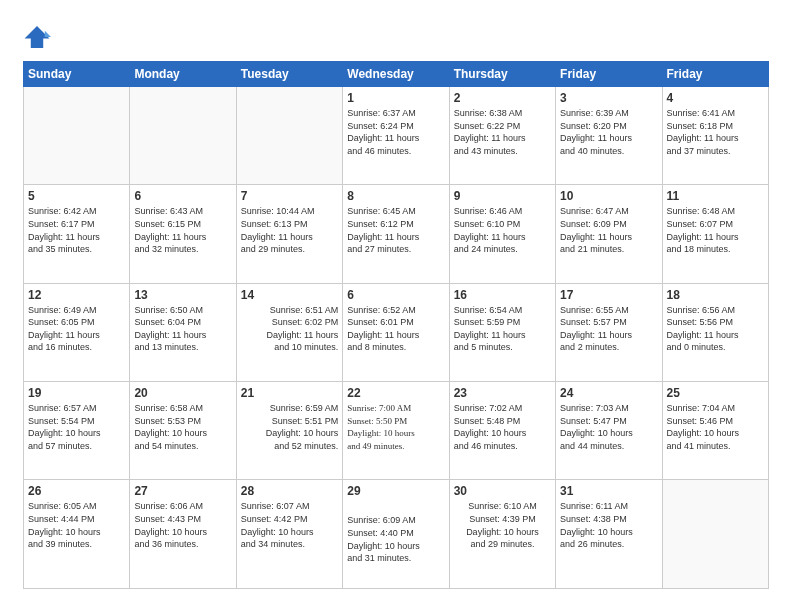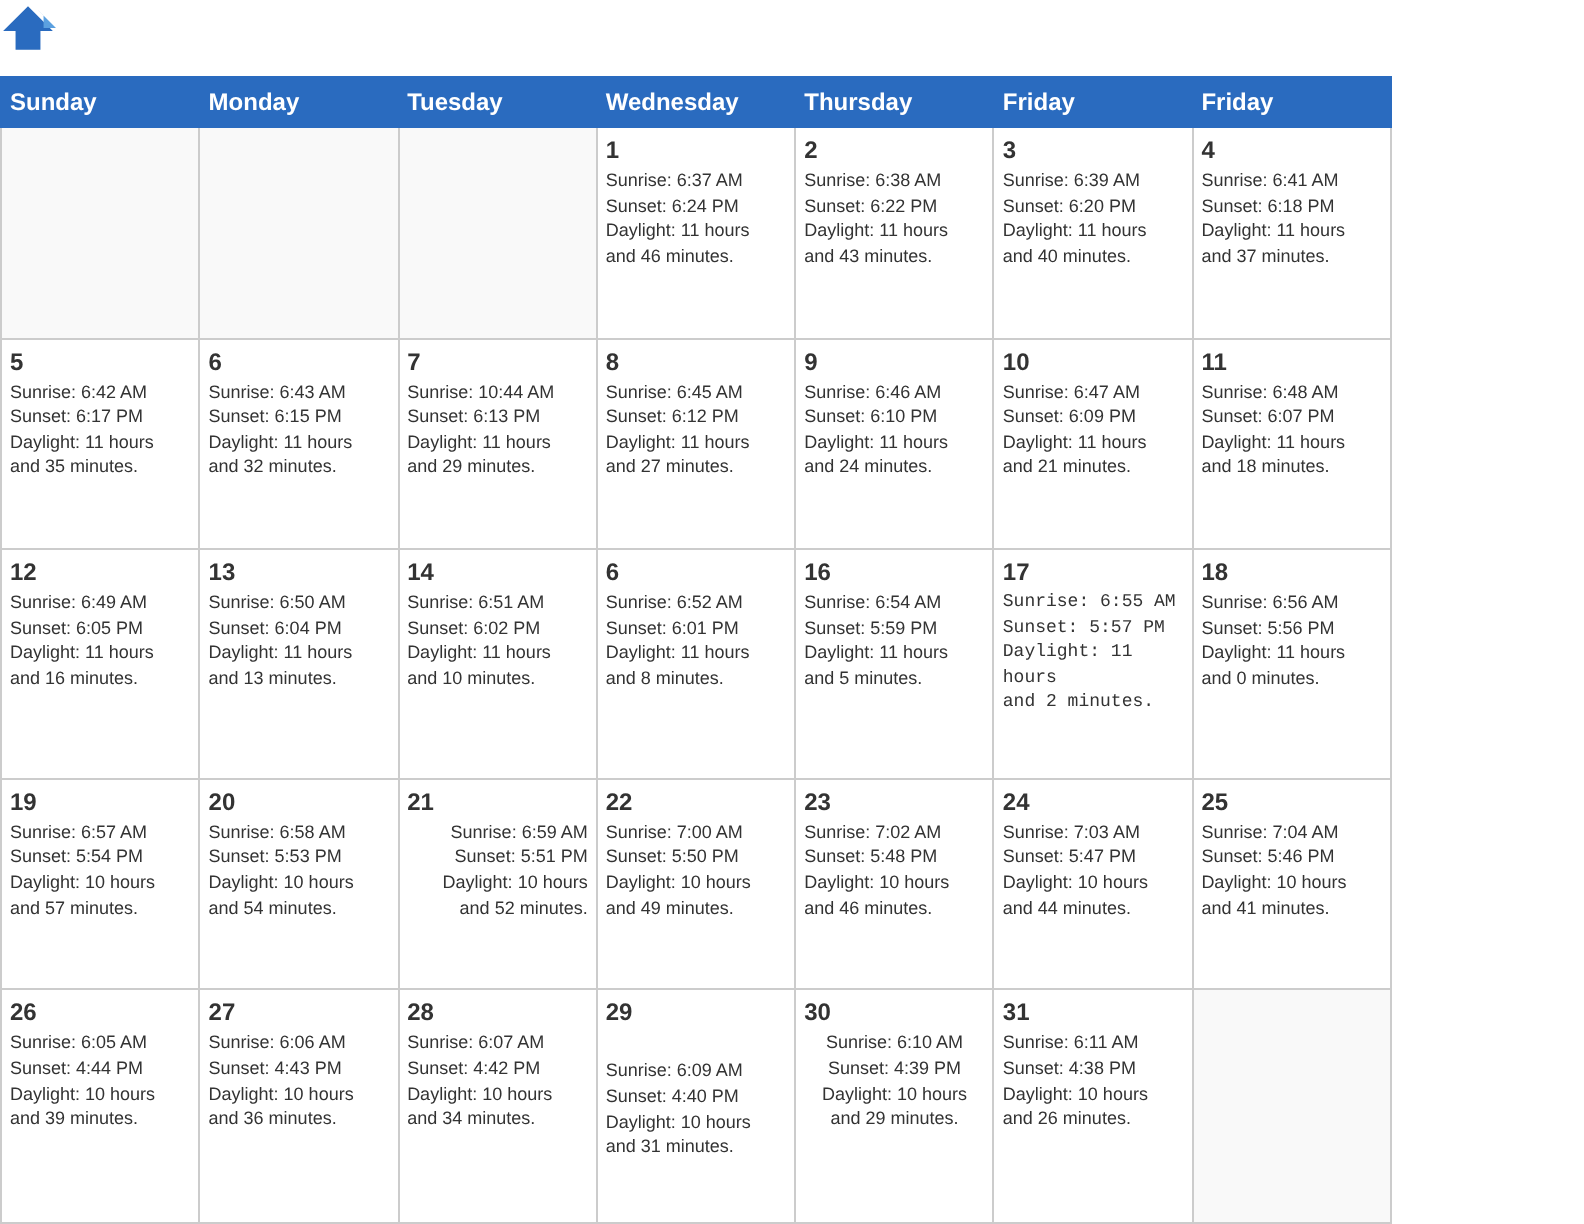--- a/index.html
+++ b/index.html
@@ -4,23 +4,23 @@
   <style>
     * { margin: 0; padding: 0; box-sizing: border-box; }
     body {
       width: 792px;
       height: 612px;
       font-family: Arial, sans-serif;
       background: #fff;
       overflow: hidden;
     }
     .page {
-      width: 696px;
+      width: 792px;
       height: 612px;
-      padding: 0;
+      padding: 23px;
       display: flex;
       flex-direction: column;
     }
     .header {
       display: flex;
       justify-content: space-between;
       align-items: flex-start;
       margin-bottom: 10px;
     }
     .logo {
@@ -226,42 +226,42 @@
           </td>
           <td>
             <span class="day-num">13</span>
             <div class="day-info" style="white-space: pre-line;">Sunrise: 6:50 AM
 Sunset: 6:04 PM
 Daylight: 11 hours
 and 13 minutes.</div>
           </td>
           <td>
             <span class="day-num">14</span>
-            <div class="day-info" style="white-space: pre-line;">Sunrise: 6:51 AM
+            <div class="day-info" style="white-space: pre-line; text-align: right;">Sunrise: 6:51 AM
 Sunset: 6:02 PM
 Daylight: 11 hours
 and 10 minutes.</div>
           </td>
           <td>
             <span class="day-num">6</span>
             <div class="day-info" style="white-space: pre-line;">Sunrise: 6:52 AM
 Sunset: 6:01 PM
 Daylight: 11 hours
 and 8 minutes.</div>
           </td>
           <td>
             <span class="day-num">16</span>
             <div class="day-info" style="white-space: pre-line;">Sunrise: 6:54 AM
 Sunset: 5:59 PM
 Daylight: 11 hours
 and 5 minutes.</div>
           </td>
           <td>
             <span class="day-num">17</span>
-            <div class="day-info" style="white-space: pre-line; font-family: Liberation Mono, monospace;">Sunrise: 6:55 AM
+            <div class="day-info" style="white-space: pre-line;">Sunrise: 6:55 AM
 Sunset: 5:57 PM
 Daylight: 11 hours
 and 2 minutes.</div>
           </td>
           <td>
             <span class="day-num">18</span>
             <div class="day-info" style="white-space: pre-line;">Sunrise: 6:56 AM
 Sunset: 5:56 PM
 Daylight: 11 hours
 and 0 minutes.</div>
@@ -284,21 +284,21 @@
           </td>
           <td>
             <span class="day-num">21</span>
             <div class="day-info" style="white-space: pre-line; text-align: right;">Sunrise: 6:59 AM
 Sunset: 5:51 PM
 Daylight: 10 hours
 and 52 minutes.</div>
           </td>
           <td>
             <span class="day-num">22</span>
-            <div class="day-info" style="white-space: pre-line;">Sunrise: 7:00 AM
+            <div class="day-info" style="white-space: pre-line; font-family: Liberation Serif, serif;">Sunrise: 7:00 AM
 Sunset: 5:50 PM
 Daylight: 10 hours
 and 49 minutes.</div>
           </td>
           <td>
             <span class="day-num">23</span>
             <div class="day-info" style="white-space: pre-line;">Sunrise: 7:02 AM
 Sunset: 5:48 PM
 Daylight: 10 hours
 and 46 minutes.</div>

